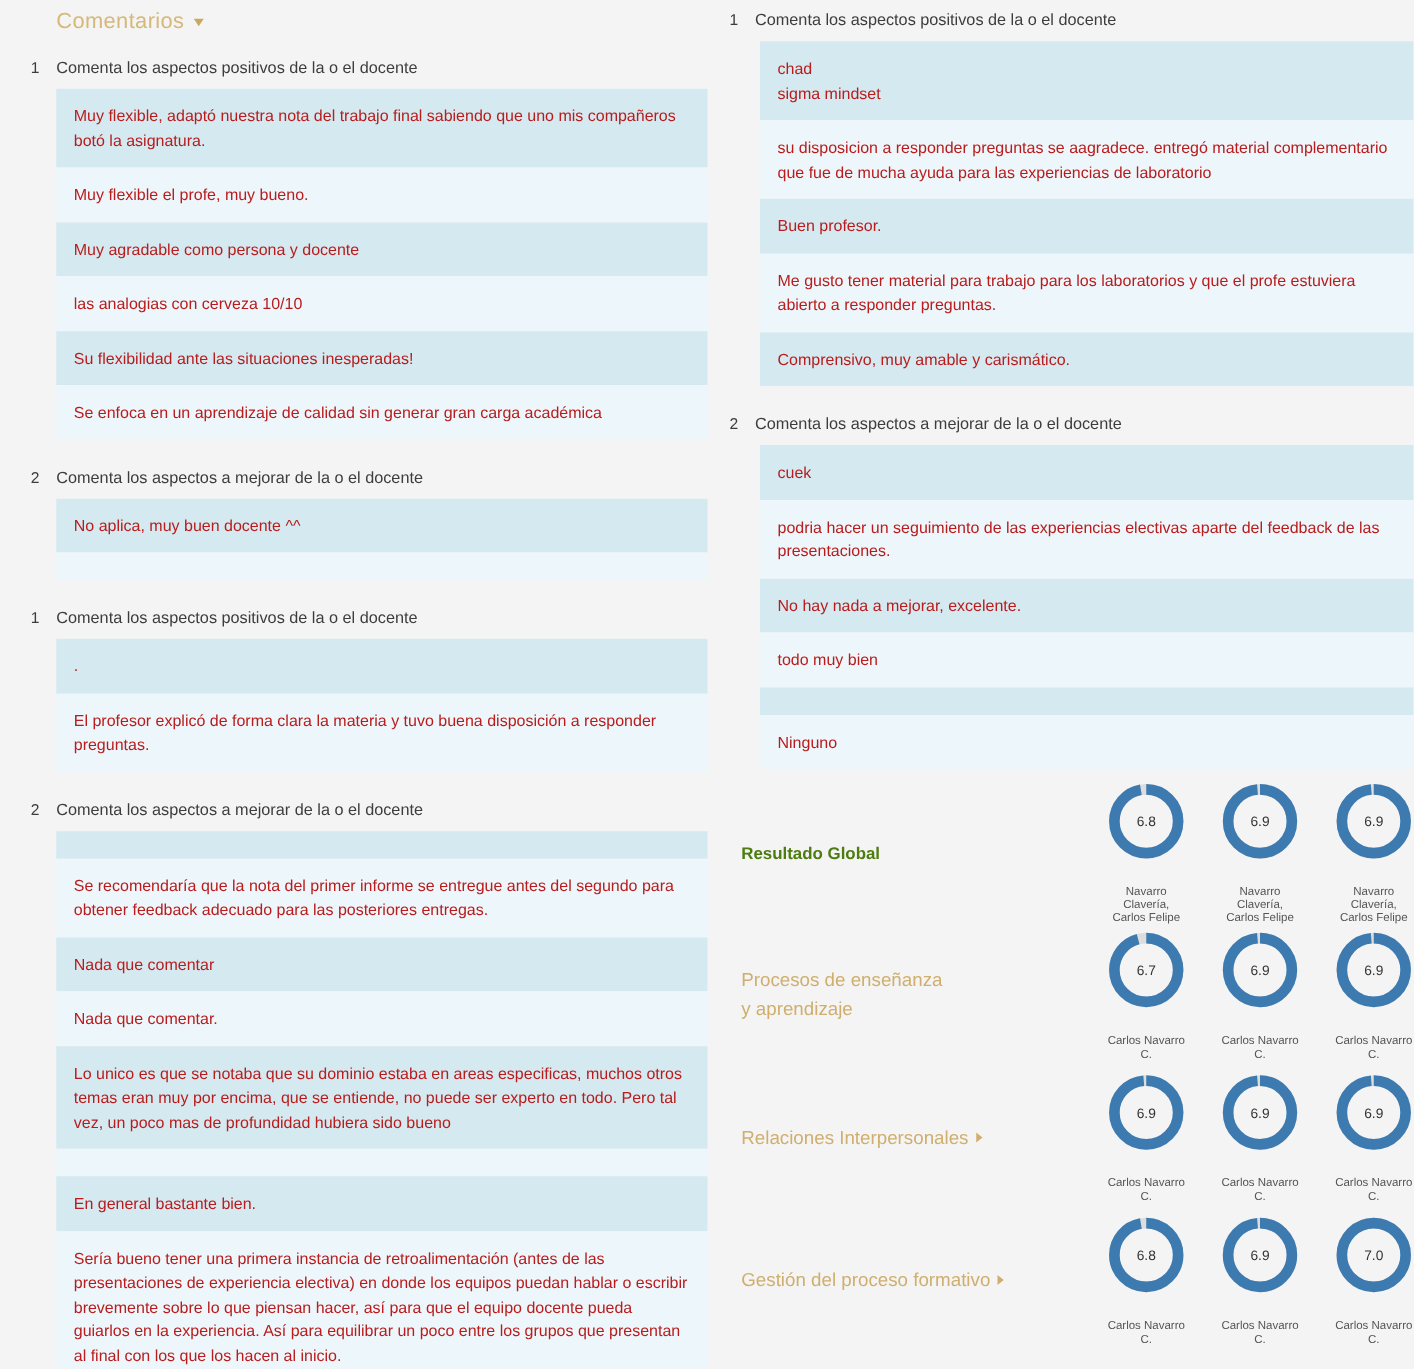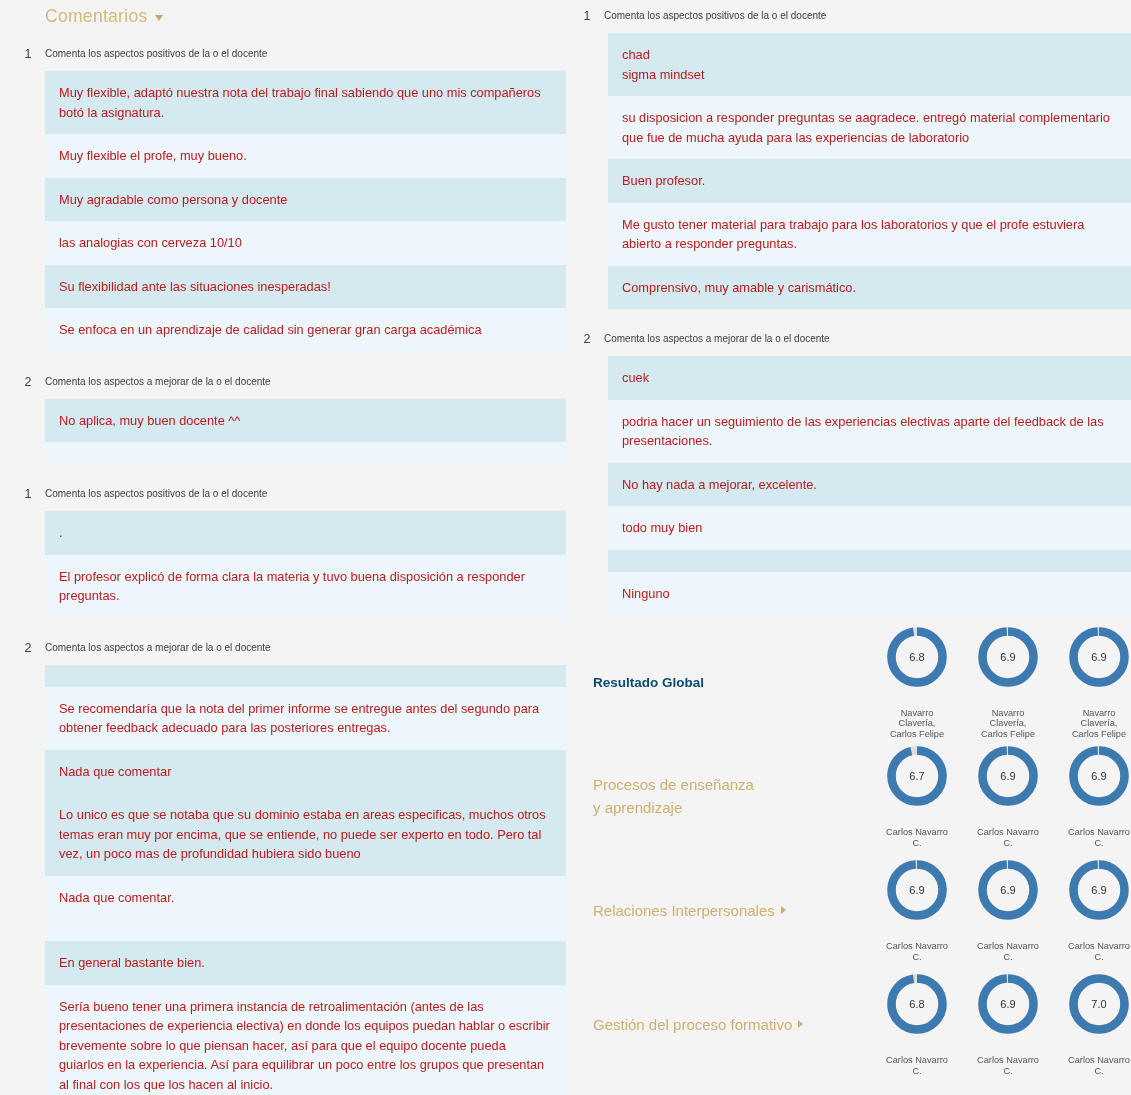--- a/index.html
+++ b/index.html
@@ -62,21 +62,21 @@
     width: 34px;
     flex: 0 0 34px;
     text-align: center;
     color: #3d3d3d;
     font-size: 12.5px;
     line-height: 17px;
     padding-top: 1px;
   }
   .q-text {
     color: #3d3d3d;
-    font-size: 10px;
+    font-size: 13px;
     line-height: 17px;
   }
 
   
   .clist-left  { margin-left: 34px; width: 521px; }
   .clist-right { margin-left: 38px; width: 523px; }
 
   .crow {
     font-size: 12.8px;
     line-height: 19.5px;
@@ -105,21 +105,21 @@
     font-size: 15px;
     line-height: 23px;
     color: #cfae6e;
     font-weight: 400;
     display: flex;
     align-items: center;
     gap: 6px;
   }
   .gauge-label .lbl-txt { display: block; }
   .gauge-label.dark {
-    color: #0c4a6e;
+    color: #4d7c0f;
     font-size: 13.5px;
     font-weight: 600;
   }
   .caret-right {
     display: inline-block;
     width: 0; height: 0;
     border-top: 4px solid transparent;
     border-bottom: 4px solid transparent;
     border-left: 5.5px solid #cfae6e;
     vertical-align: middle;
@@ -223,25 +223,25 @@
             <div class="q-text">Comenta los aspectos a mejorar de la o el docente</div>
           </div>
           <div class="clist-left">
             <div class="crow sh0 empty"></div>
             <div class="crow sh1">
               <p>Se recomendaría que la nota del primer informe se entregue antes del segundo para obtener feedback adecuado para las posteriores entregas.</p>
             </div>
             <div class="crow sh0">
               <p>Nada que comentar</p>
             </div>
+            <div class="crow sh1">
+              <p>Nada que comentar.</p>
+            </div>
             <div class="crow sh0">
               <p>Lo unico es que se notaba que su dominio estaba en areas especificas, muchos otros temas eran muy por encima, que se entiende, no puede ser experto en todo. Pero tal vez, un poco mas de profundidad hubiera sido bueno</p>
-            </div>
-            <div class="crow sh1">
-              <p>Nada que comentar.</p>
             </div>
             <div class="crow sh1 empty"></div>
             <div class="crow sh0">
               <p>En general bastante bien.</p>
             </div>
             <div class="crow sh1">
               <p>Sería bueno tener una primera instancia de retroalimentación (antes de las presentaciones de experiencia electiva) en donde los equipos puedan hablar o escribir brevemente sobre lo que piensan hacer, así para que el equipo docente pueda guiarlos en la experiencia. Así para equilibrar un poco entre los grupos que presentan al final con los que los hacen al inicio.</p>
             </div>
           </div>
         </div>

